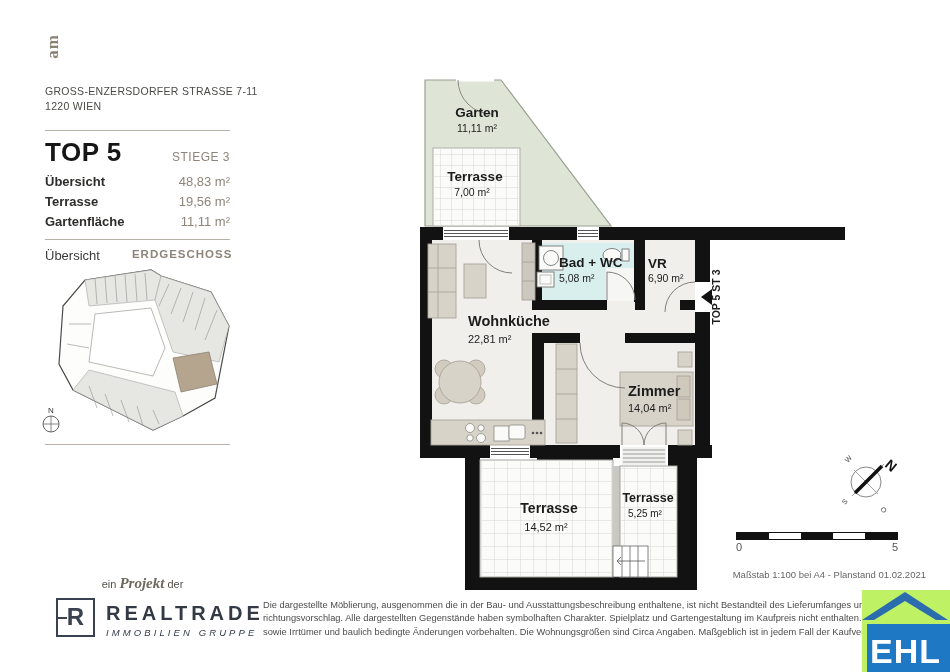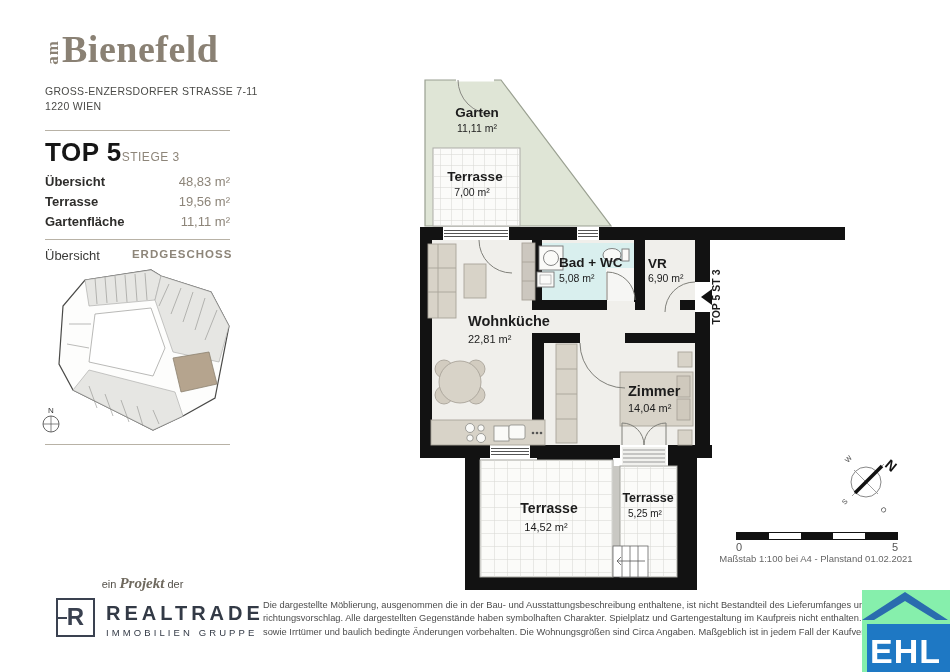--- a/index.html
+++ b/index.html
@@ -11,57 +11,56 @@
   .logo{left:44px;top:34px;display:flex;align-items:flex-end;color:#8a8174;
         font-family:"Liberation Serif","DejaVu Serif",serif;font-weight:bold;}
   .logo-am{writing-mode:vertical-rl;transform:rotate(180deg);font-size:17px;
            letter-spacing:1px;line-height:1;margin-right:1px;}
   .logo-name{font-size:38px;line-height:.82;letter-spacing:.5px;}
   .address{left:45px;top:84px;font-size:10.5px;font-weight:normal;color:#4a4a47;
            line-height:15px;letter-spacing:.3px;}
   .hr{left:45px;width:185px;height:1px;background:#b8b2a6;}
 
   
-  .top5row{left:45px;top:137px;width:185px;display:flex;align-items:flex-end;}
+  .top5row{left:45px;top:137px;width:185px;display:flex;justify-content:space-between;align-items:flex-end;}
   .top5{font-size:26px;font-weight:800;letter-spacing:.5px;color:#161616;}
   .stiege{font-size:12px;font-weight:normal;color:#8d8579;letter-spacing:.5px;padding-bottom:4px;}
   .arow{left:45px;width:185px;display:flex;justify-content:space-between;font-size:13px;line-height:20px;}
   .arow .lbl{font-weight:bold;color:#2e2d2b;}
   .arow .val{color:#8d8579;}
   .uerow{left:45px;top:248px;width:185px;display:flex;justify-content:space-between;align-items:flex-start;}
   .ueb{font-size:13px;color:#3a3a38;}
   .level{font-size:11.5px;font-weight:bold;color:#8d8579;letter-spacing:1px;padding-left:32px;}
 
   
   .scalebar{left:736px;top:532px;width:162px;}
   .sb-bar{height:6px;border:1px solid #111;display:flex;}
   .sb-bar span{flex:1;}
   .sb-nums{display:flex;justify-content:space-between;font-size:11px;color:#555;margin-top:1px;}
-  .sb-caption{font-size:9.5px;color:#666;margin-top:0;white-space:nowrap;width:220px;margin-left:-30px;text-align:center;}
+  .sb-caption{font-size:9.5px;color:#666;margin-top:16px;white-space:nowrap;width:220px;margin-left:-30px;text-align:right;}
 
   
   .projline{left:45px;top:575px;width:195px;text-align:center;font-size:11px;color:#55514a;}
   .projword{font-family:"Liberation Serif","DejaVu Serif",serif;font-style:italic;font-weight:bold;
             font-size:15px;color:#6f695e;}
   .rt{left:56px;top:596px;display:flex;gap:11px;align-items:center;}
   .rt-box{width:35px;height:35px;border:2px solid #3a4150;color:#3a4150;font-size:24px;font-weight:bold;
           display:flex;align-items:center;justify-content:center;position:relative;}
   .rt-bar{position:absolute;left:-2px;top:17px;width:11px;height:2px;background:#3a4150;}
   .rt-name{font-size:20px;letter-spacing:4px;color:#333a46;font-weight:700;margin-top:6px;}
-  .rt-sub{font-size:9.5px;letter-spacing:3.1px;color:#333a46;margin-top:2px;}
+  .rt-sub{font-size:9.5px;letter-spacing:3.1px;color:#333a46;margin-top:2px;font-style:italic;}
   .disclaimer{left:263px;top:599px;width:600px;font-size:9.3px;line-height:13.4px;color:#4c4c4c;overflow:hidden;}
   .disclaimer div{white-space:nowrap;overflow:hidden;}
-  .ehl{left:862px;top:590px;width:88px;height:82px;background:#86efac;z-index:5;}
+  .ehl{left:862px;top:590px;width:88px;height:82px;background:#bef264;z-index:5;}
 </style>
 </head>
 <body>
 
 <div class="abs logo">
   <span class="logo-am">am</span>
-  <span class="logo-name">Bienefeld</span>
 </div>
 <div class="abs address">
   <div>GROSS-ENZERSDORFER STRASSE 7-11</div>
   <div>1220 WIEN</div>
 </div>
 <div class="abs hr" style="top:130px"></div>
 
 <div class="abs top5row">
   <span class="top5">TOP 5</span>
   <span class="stiege">STIEGE 3</span>

